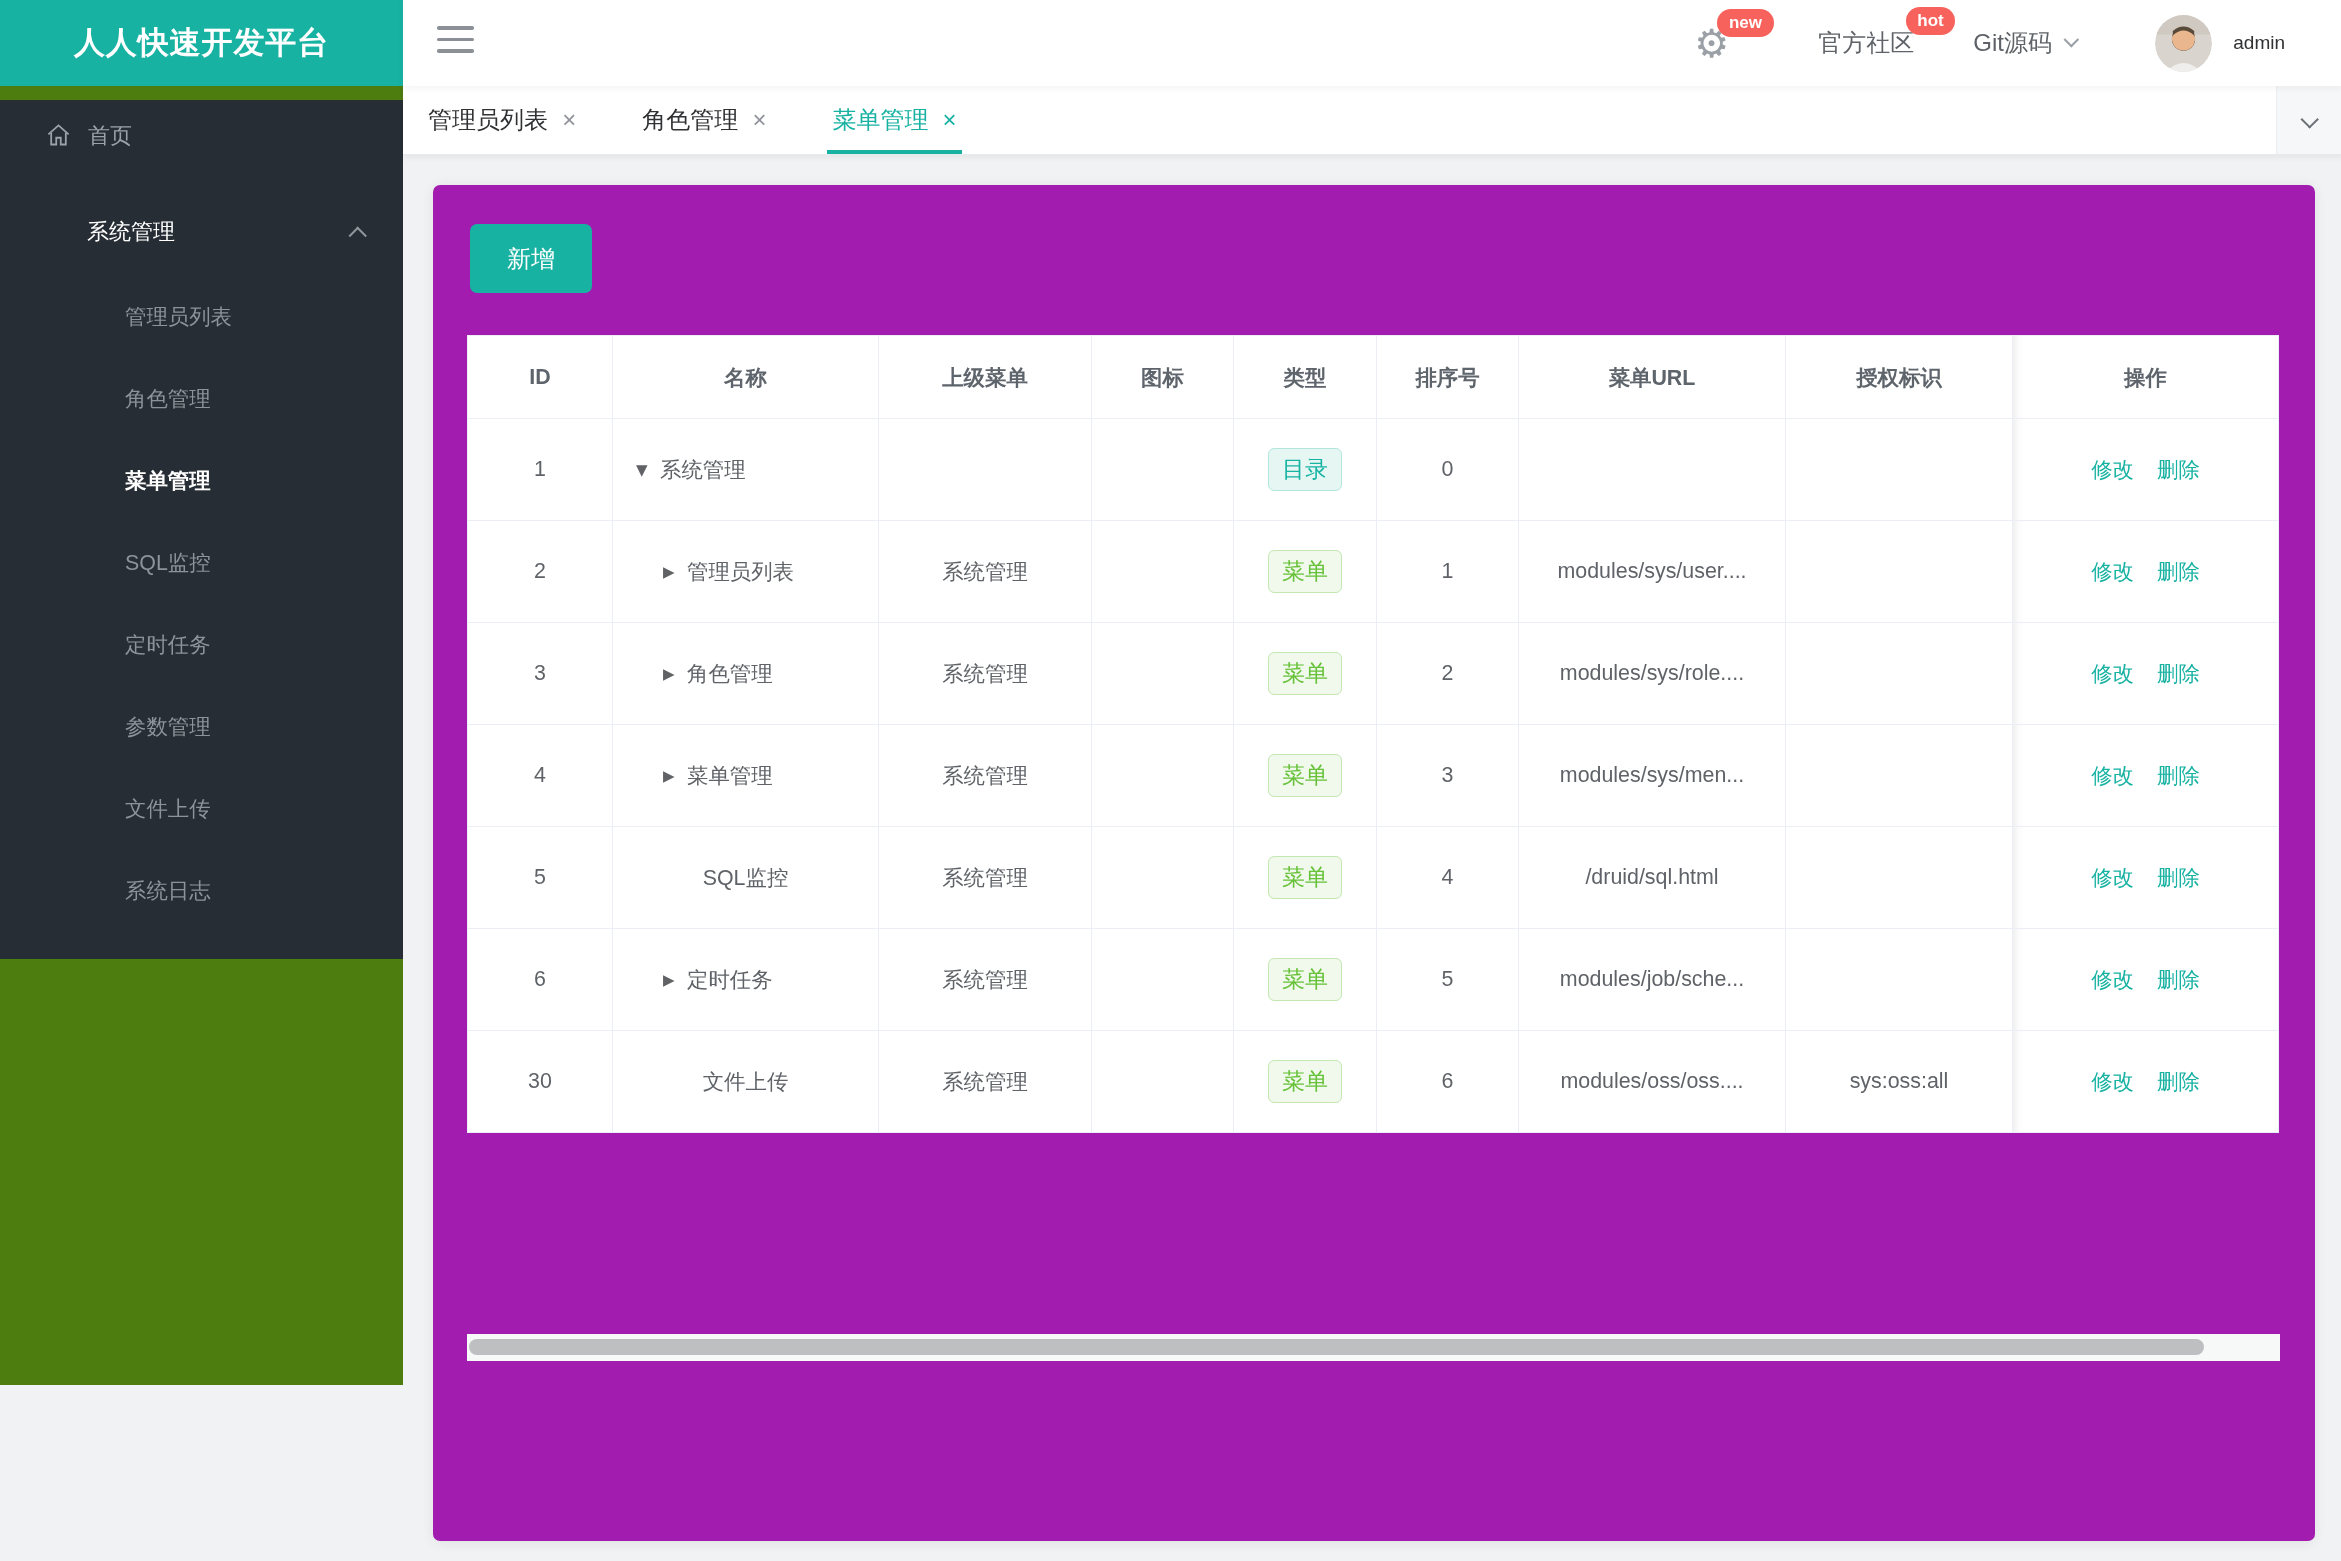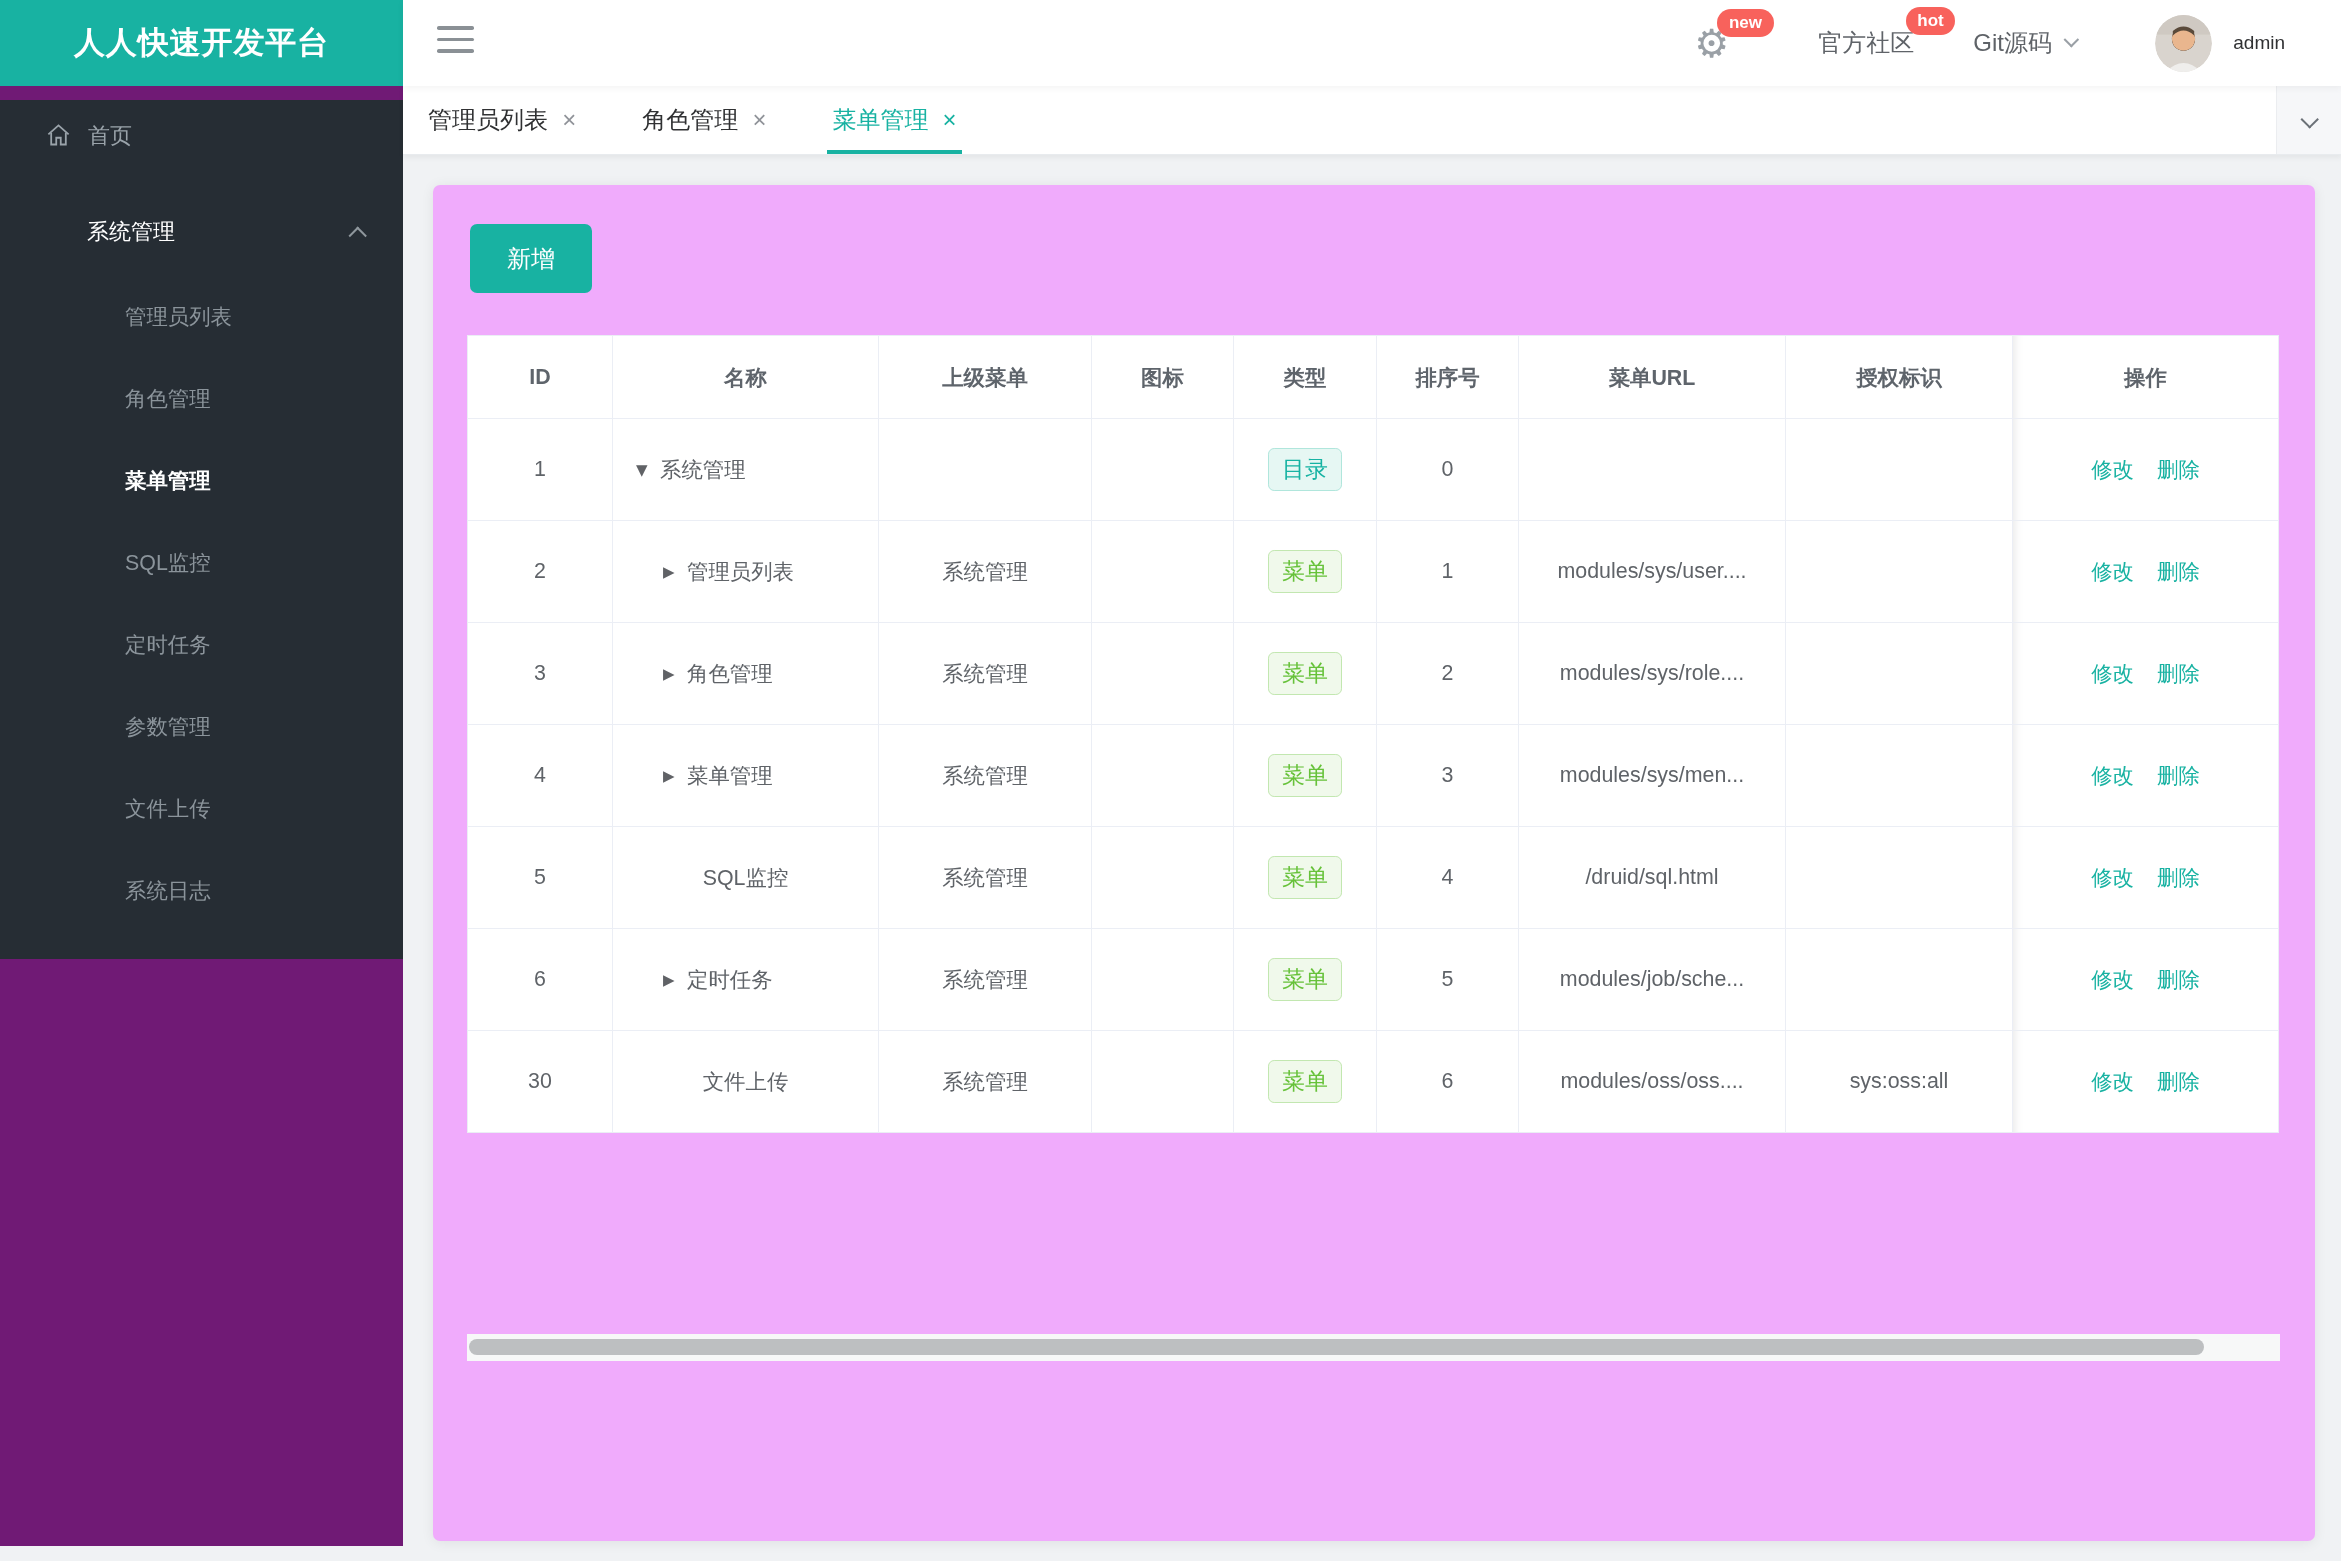--- a/index.html
+++ b/index.html
@@ -6,21 +6,21 @@
   html,body { width: 2342px; height: 1562px; }
   body {
     font-family: "Liberation Sans", "DejaVu Sans", sans-serif;
     background: #f0f2f4;
     position: relative;
     overflow: hidden;
     color: #606266;
   }
 
   
-  .sidebar { position: absolute; left: 0; top: 0; width: 403px; height: 1546px; background: #701a75; }
+  .sidebar { position: absolute; left: 0; top: 0; width: 403px; height: 1385px; background: #4d7c0f; }
   .logo {
     height: 86px; background: #18b2a2; color: #fff;
     display: flex; align-items: center; justify-content: center;
     font-size: 31px; font-weight: bold; letter-spacing: 0.9px;
   }
   .menu-upper { background: #262d34; padding-bottom: 27px; }
   .side-item {
     display: flex; align-items: center; height: 71px;
     color: #9aa3aa; font-size: 22px; cursor: pointer;
   }
@@ -86,21 +86,21 @@
   .tab-overflow {
     position: absolute; right: 0; top: 0; width: 66px; height: 68px; background: #f6f7f9;
     border-left: 0.9px solid #ebedf0; display: flex; align-items: center; justify-content: center; cursor: pointer;
   }
   .tab-overflow .chev { border-color: #6b7177; }
 
   
   .content { position: absolute; left: 403px; top: 155px; width: 1939px; height: 1407px; }
   .card {
     position: absolute; left: 30px; top: 30px; width: 1882px; height: 1356px;
-    background: #f0abfc; border-radius: 7.1px; box-shadow: 0 1.8px 12.5px rgba(0,0,0,0.07);
+    background: #a21caf; border-radius: 7.1px; box-shadow: 0 1.8px 12.5px rgba(0,0,0,0.07);
   }
   .btn-add {
     position: absolute; left: 37px; top: 39px; width: 122px; height: 69px;
     background: #18b2a2; color: #fff; font-size: 24px; border: none; border-radius: 7.1px; cursor: pointer;
     font-family: inherit;
   }
 
   
   .tbl-wrap { position: absolute; left: 34px; top: 150px; width: 1813px; }
   table { border-collapse: collapse; table-layout: fixed; width: 1812px; }

